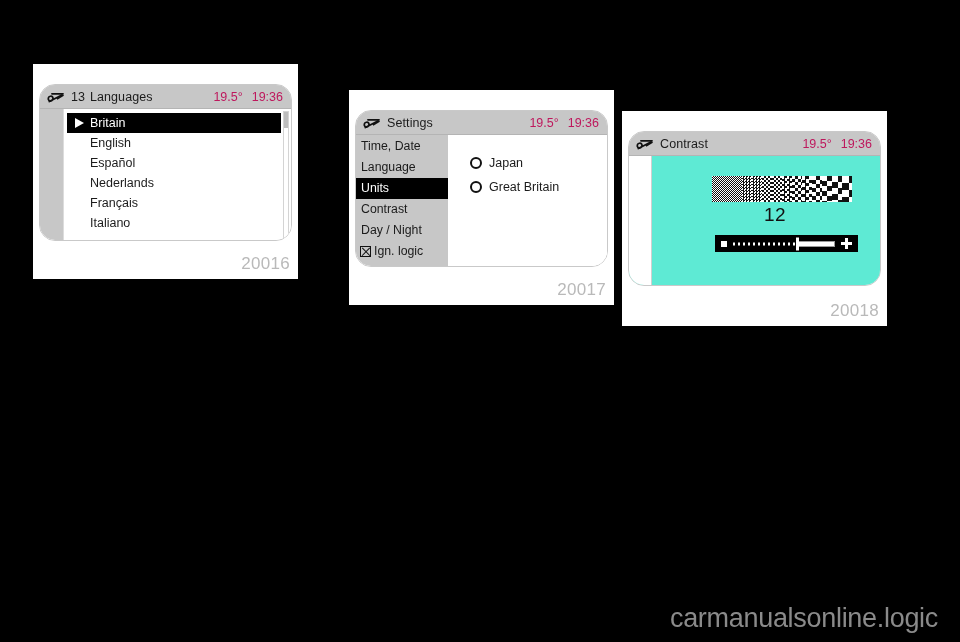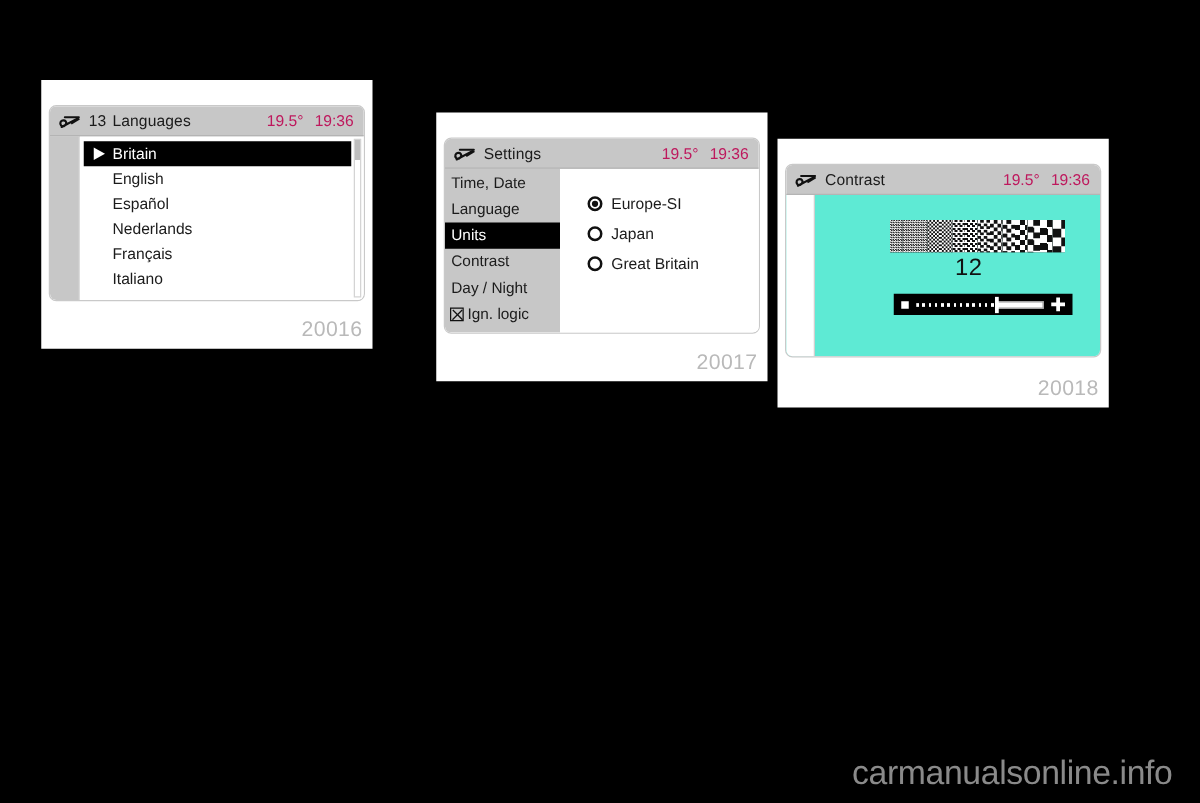--- a/index.html
+++ b/index.html
@@ -26,21 +26,21 @@
 
   
   .screen {
     position: absolute;
     left: 6px;
     top: 20px;
     width: 253px;
     height: 157px;
     background: #ffffff;
     border: 1px solid #c9c9c9;
-    border-radius: 6px;
+    border-radius: 16px;
     box-sizing: border-box;
     overflow: hidden;
   }
   .screen-contrast { height: 155px; }
 
   
   .screen-header {
     height: 24px;
     background: #c7c7c7;
     display: flex;
@@ -442,24 +442,20 @@
         <div class="set-menu-item">
           <span>Day / Night</span>
         </div>
         <div class="set-menu-item with-check">
           <span class="xbox"></span>
           <span>Ign. logic</span>
         </div>
       </div>
 
       <div class="set-options">
-        <div class="radio-row">
-          <span class="radio on"></span>
-          <span>Europe-SI</span>
-        </div>
         <div class="radio-row">
           <span class="radio"></span>
           <span>Japan</span>
         </div>
         <div class="radio-row">
           <span class="radio"></span>
           <span>Great Britain</span>
         </div>
       </div>
     </div>
@@ -517,13 +513,13 @@
           <span class="slider-plus"></span>
         </div>
 
       </div>
     </div>
 
   </div>
   <div class="fig-caption">20018</div>
 </div>
 
-<div id="watermark">carmanualsonline.info</div>
+<div id="watermark">carmanualsonline.logic</div>
 
 </body></html>

